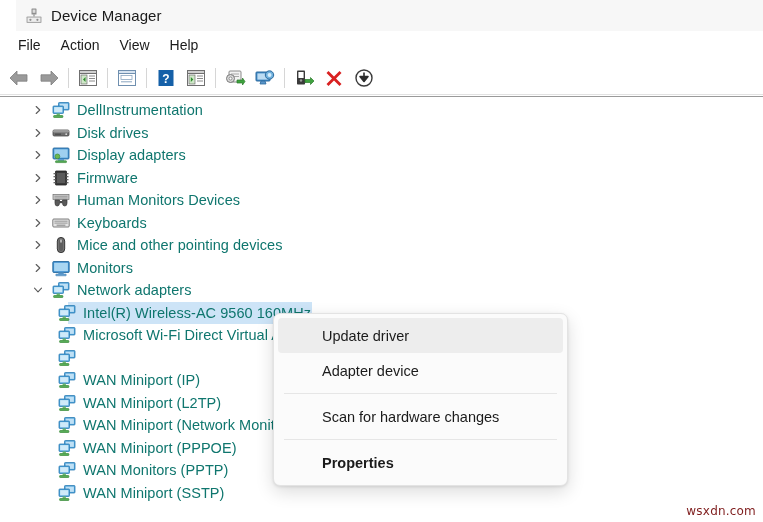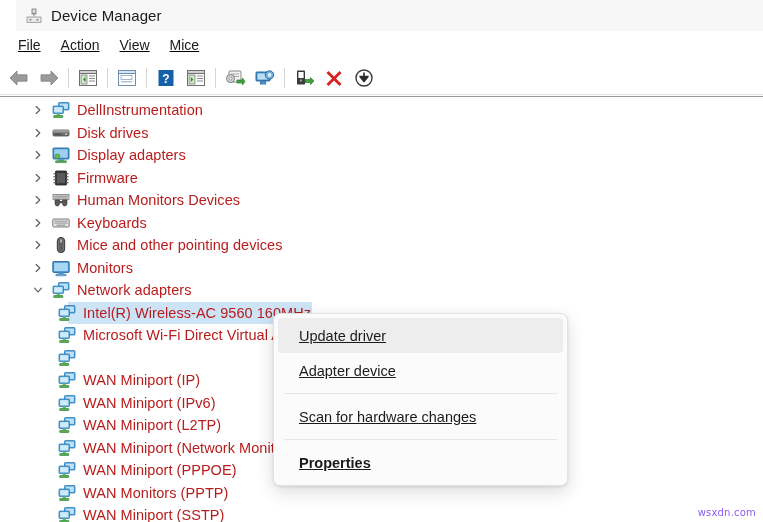--- a/index.html
+++ b/index.html
@@ -53,21 +53,20 @@
   .menubar {
     position: absolute;
     left: 0; top: 31px;
     width: 763px;
     height: 28px;
     background: #ffffff;
     display: flex;
     align-items: center;
     padding-left: 8px;
     box-sizing: border-box;
-    text-decoration: underline;
   }
   .menubar .menu-item {
     font-size: 14px;
     color: #1b1b1b;
     padding: 3px 10px;
     white-space: nowrap;
     cursor: default;
   }
 
   
@@ -143,21 +142,21 @@
   .tree-row .dev-icon {
     width: 18px;
     height: 18px;
     flex: 0 0 18px;
     margin-left: 6px;
     margin-right: 7px;
     display: block;
   }
   .tree-row .dev-label {
     font-size: 14.5px;
-    color: #b91c1c;
+    color: #0f766e;
     letter-spacing: 0.05px;
   }
   .tree-row.level0 { padding-left: 30px; }
   .tree-row.level1 { padding-left: 52px; }
   .tree-row.selected .sel-bg {
     position: absolute;
     left: 68px;
     top: 0px;
     height: 22px;
     width: 244px;
@@ -178,44 +177,43 @@
     border-radius: 7px;
     box-shadow: 0 6px 18px rgba(0,0,0,0.14), 0 1px 3px rgba(0,0,0,0.10);
     padding: 4px 0 5px 0;
     box-sizing: border-box;
     z-index: 50;
   }
   .ctx-item {
     height: 35px;
     display: flex;
     align-items: center;
-    padding-left: 21px;
+    padding-left: 44px;
     font-size: 14.5px;
     color: #1b1b1b;
     margin: 0 4px;
     border-radius: 4px;
     box-sizing: border-box;
     white-space: nowrap;
-    text-decoration: underline;
   }
   .ctx-item.highlight { background: #ededed; }
   .ctx-item.bold { font-weight: bold; }
   .ctx-sep {
     height: 1px;
     background: #e6e6e6;
     margin: 5px 10px;
   }
 
   
   .watermark {
     position: absolute;
     right: 7px;
     bottom: 4px;
-    font-size: 10px;
-    color: #8b5cf6;
+    font-size: 12px;
+    color: #7f1d1d;
     font-family: "DejaVu Sans", sans-serif;
     letter-spacing: 0.2px;
     z-index: 60;
   }
 </style>
 </head>
 <body>
 
 <div id="app">
 
@@ -229,21 +227,21 @@
       <circle cx="6.4" cy="13.8" r="1.1" fill="#8f8f8f"></circle>
       <circle cx="13.4" cy="13.8" r="1.1" fill="#8f8f8f"></circle>
     </svg>
     <span class="title-text">Device Manager</span>
   </div>
 
   <div class="menubar">
     <span class="menu-item">File</span>
     <span class="menu-item">Action</span>
     <span class="menu-item">View</span>
-    <span class="menu-item">Mice</span>
+    <span class="menu-item">Help</span>
   </div>
 
   <div class="toolbar">
 
     <div class="tb-btn">
       <svg width="22" height="20" viewBox="0 0 22 20">
         <path d="M9 3 L2 10 L9 17 L9 13.2 L19 13.2 L19 6.8 L9 6.8 Z" fill="#9a9a9a" stroke="#7d7d7d" stroke-width="0.8" stroke-linejoin="round"></path>
       </svg>
     </div>
     <div class="tb-btn">
@@ -534,31 +532,20 @@
       </div>
       <div class="tree-row level1">
         <svg viewBox="0 0 18 18" class="dev-icon">
           <rect x="6.5" y="1.5" width="10.5" height="7.5" rx="0.8" fill="#4a9fd8" stroke="#2f7fb5" stroke-width="0.8"></rect>
           <rect x="7.6" y="2.6" width="8.3" height="5.3" fill="#bfe0f5"></rect>
           <rect x="1" y="5" width="10.5" height="7.5" rx="0.8" fill="#4a9fd8" stroke="#2f7fb5" stroke-width="0.8"></rect>
           <rect x="2.1" y="6.1" width="8.3" height="5.3" fill="#cfeaf9"></rect>
           <rect x="4.6" y="12.5" width="3.3" height="2" fill="#6db86d"></rect>
           <rect x="1.6" y="14.5" width="9.3" height="2" rx="0.6" fill="#57ad57" stroke="#3b8b3b" stroke-width="0.7"></rect>
         </svg>
-        <span class="dev-label">WAN Miniport (IPv6)</span>
-      </div>
-      <div class="tree-row level1">
-        <svg viewBox="0 0 18 18" class="dev-icon">
-          <rect x="6.5" y="1.5" width="10.5" height="7.5" rx="0.8" fill="#4a9fd8" stroke="#2f7fb5" stroke-width="0.8"></rect>
-          <rect x="7.6" y="2.6" width="8.3" height="5.3" fill="#bfe0f5"></rect>
-          <rect x="1" y="5" width="10.5" height="7.5" rx="0.8" fill="#4a9fd8" stroke="#2f7fb5" stroke-width="0.8"></rect>
-          <rect x="2.1" y="6.1" width="8.3" height="5.3" fill="#cfeaf9"></rect>
-          <rect x="4.6" y="12.5" width="3.3" height="2" fill="#6db86d"></rect>
-          <rect x="1.6" y="14.5" width="9.3" height="2" rx="0.6" fill="#57ad57" stroke="#3b8b3b" stroke-width="0.7"></rect>
-        </svg>
         <span class="dev-label">WAN Miniport (L2TP)</span>
       </div>
       <div class="tree-row level1">
         <svg viewBox="0 0 18 18" class="dev-icon">
           <rect x="6.5" y="1.5" width="10.5" height="7.5" rx="0.8" fill="#4a9fd8" stroke="#2f7fb5" stroke-width="0.8"></rect>
           <rect x="7.6" y="2.6" width="8.3" height="5.3" fill="#bfe0f5"></rect>
           <rect x="1" y="5" width="10.5" height="7.5" rx="0.8" fill="#4a9fd8" stroke="#2f7fb5" stroke-width="0.8"></rect>
           <rect x="2.1" y="6.1" width="8.3" height="5.3" fill="#cfeaf9"></rect>
           <rect x="4.6" y="12.5" width="3.3" height="2" fill="#6db86d"></rect>
           <rect x="1.6" y="14.5" width="9.3" height="2" rx="0.6" fill="#57ad57" stroke="#3b8b3b" stroke-width="0.7"></rect>

